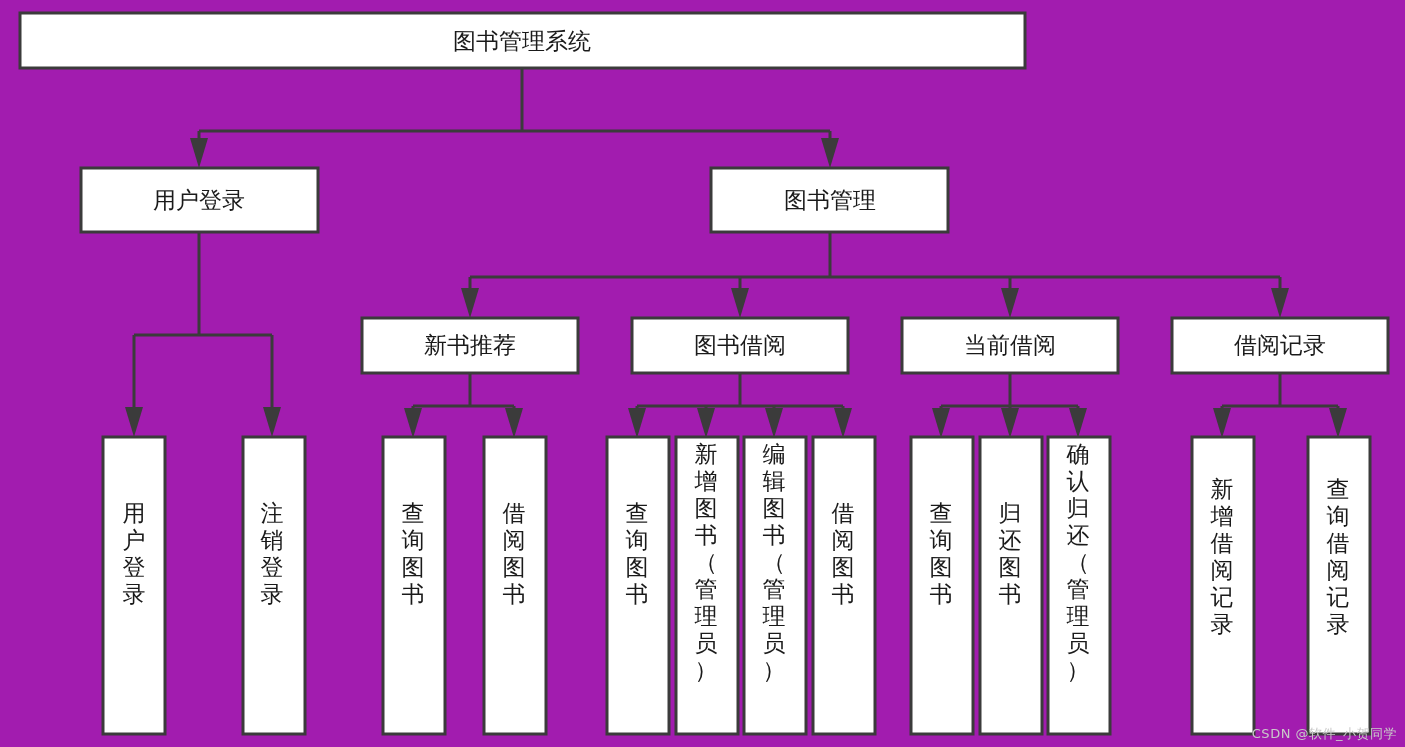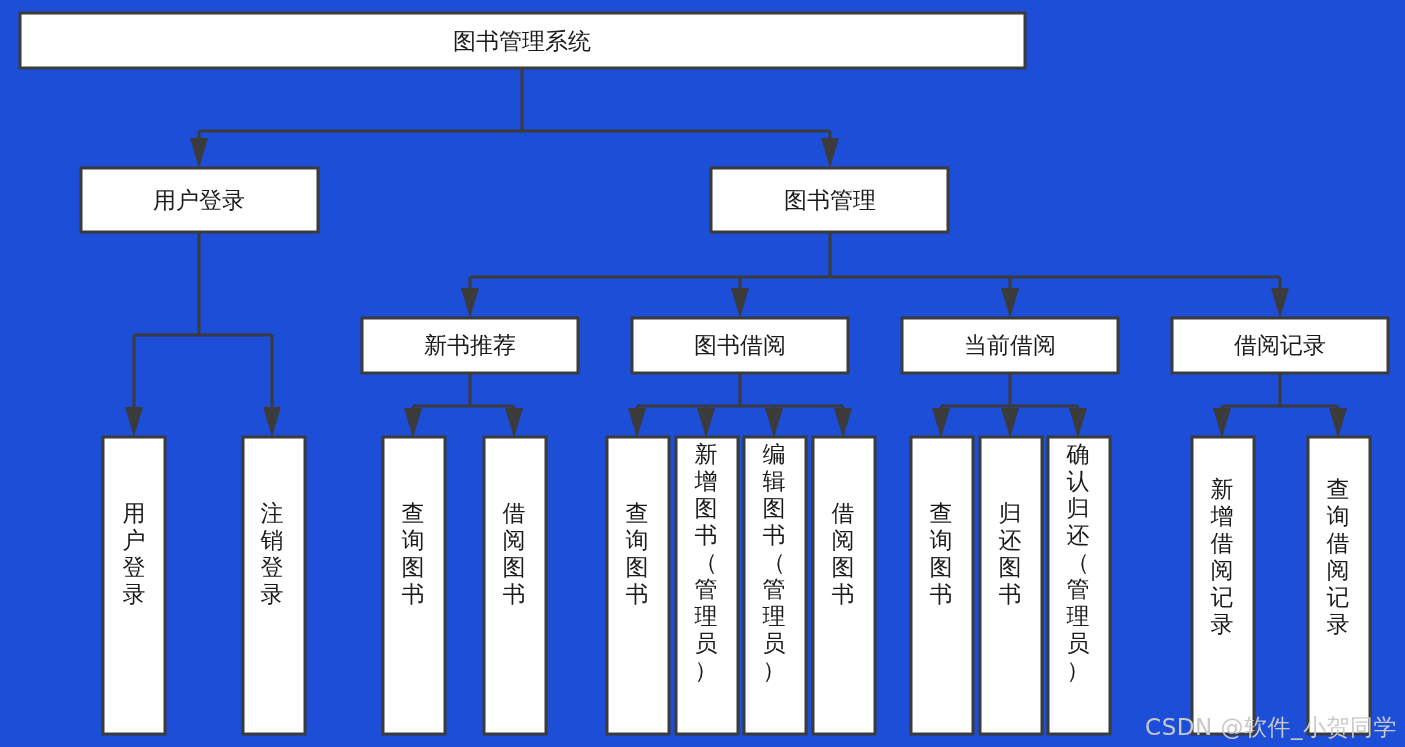--- a/index.html
+++ b/index.html
@@ -7,21 +7,21 @@
     padding: 0;
     background: #ffffff;
   }
   body {
     font-family: "DejaVu Sans", "Liberation Sans", sans-serif;
   }
   #diagram-root {
     position: relative;
     width: 1405px;
     height: 747px;
-    background: #1d4ed8;
+    background: #a21caf;
     overflow: hidden;
   }
   svg.diagram-svg {
     position: absolute;
     left: 0;
     top: 0;
     width: 1405px;
     height: 747px;
     display: block;
   }
@@ -51,21 +51,21 @@
     font-family: "DejaVu Sans", "Liberation Sans", sans-serif;
     font-size: 23px;
     fill: #1a1a1a;
     text-anchor: middle;
   }
   .watermark-text {
     position: absolute;
     right: 8px;
     bottom: 4px;
     font-family: "DejaVu Sans", "Liberation Sans", sans-serif;
-    font-size: 23px;
+    font-size: 13px;
     color: #c9c9c9;
     white-space: nowrap;
     letter-spacing: 0.5px;
   }
 </style>
 </head>
 <body>
 
 <div id="diagram-root">
 

